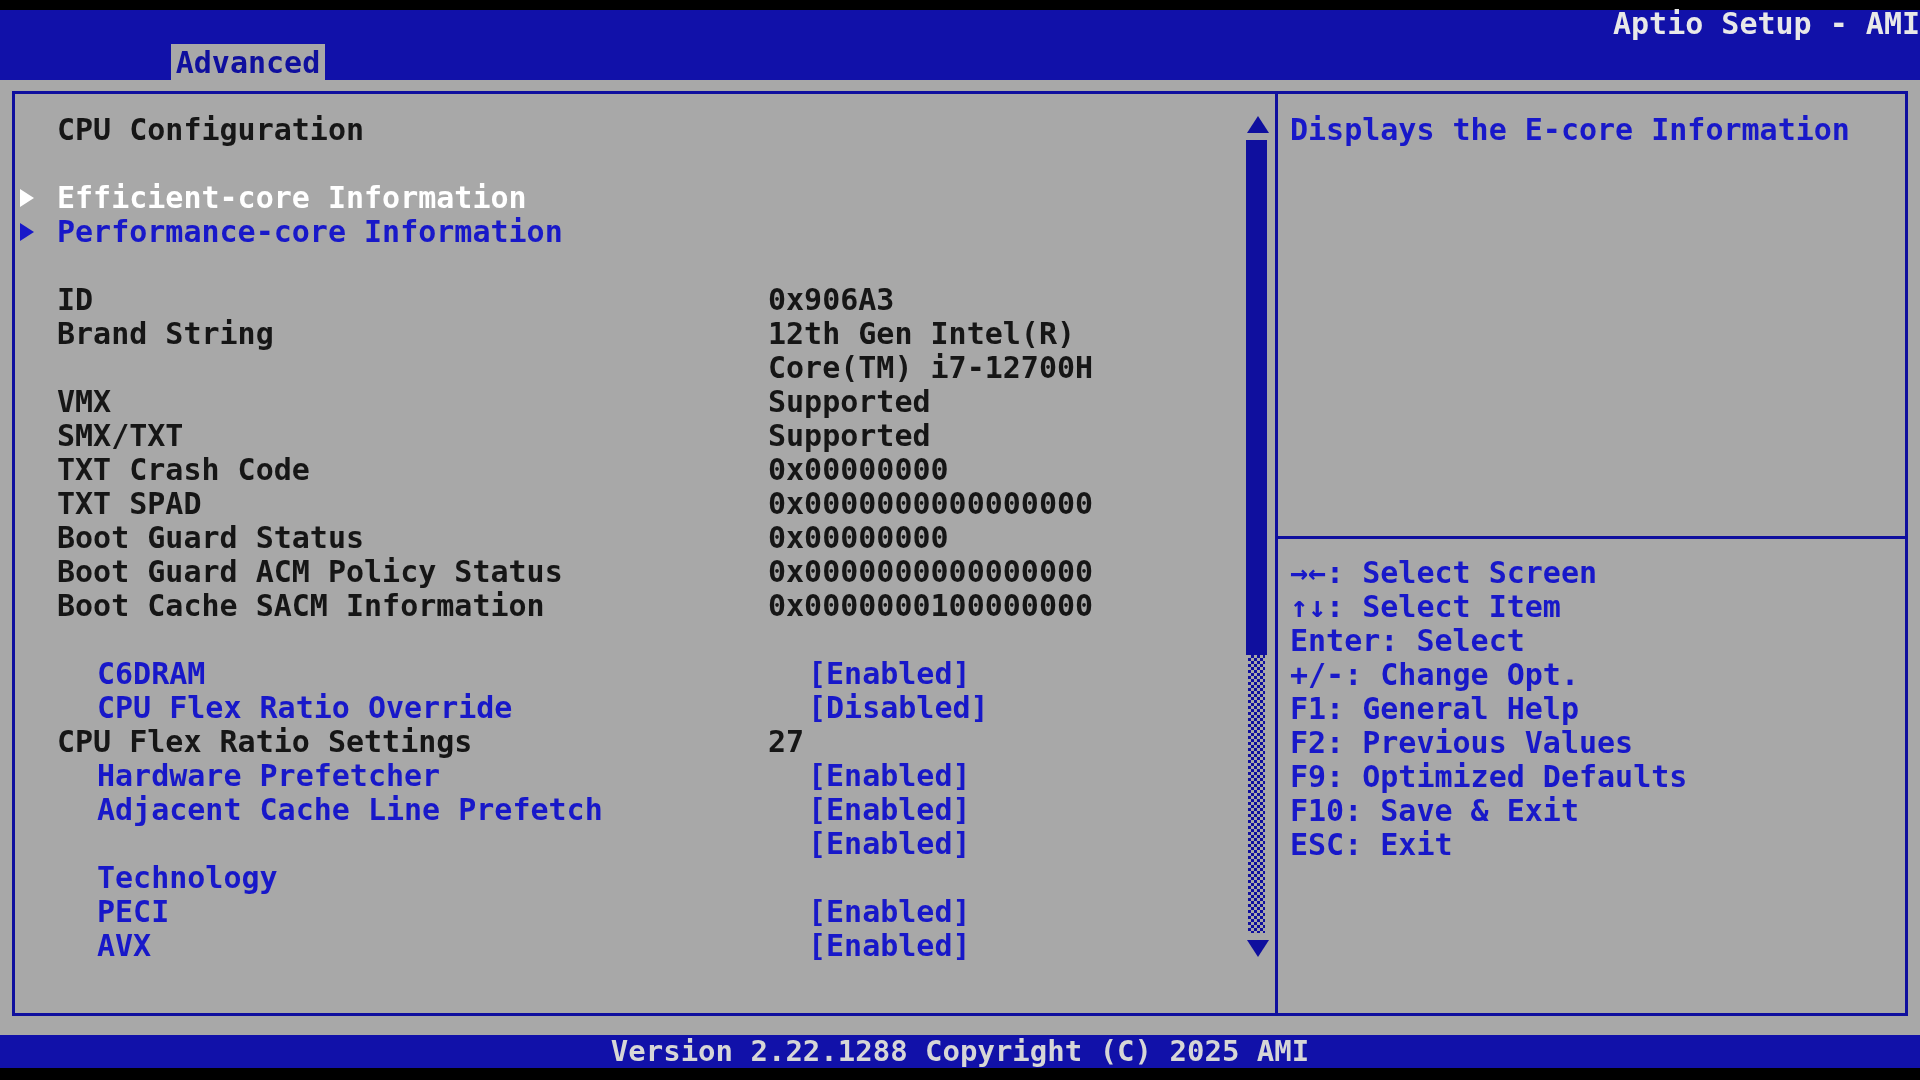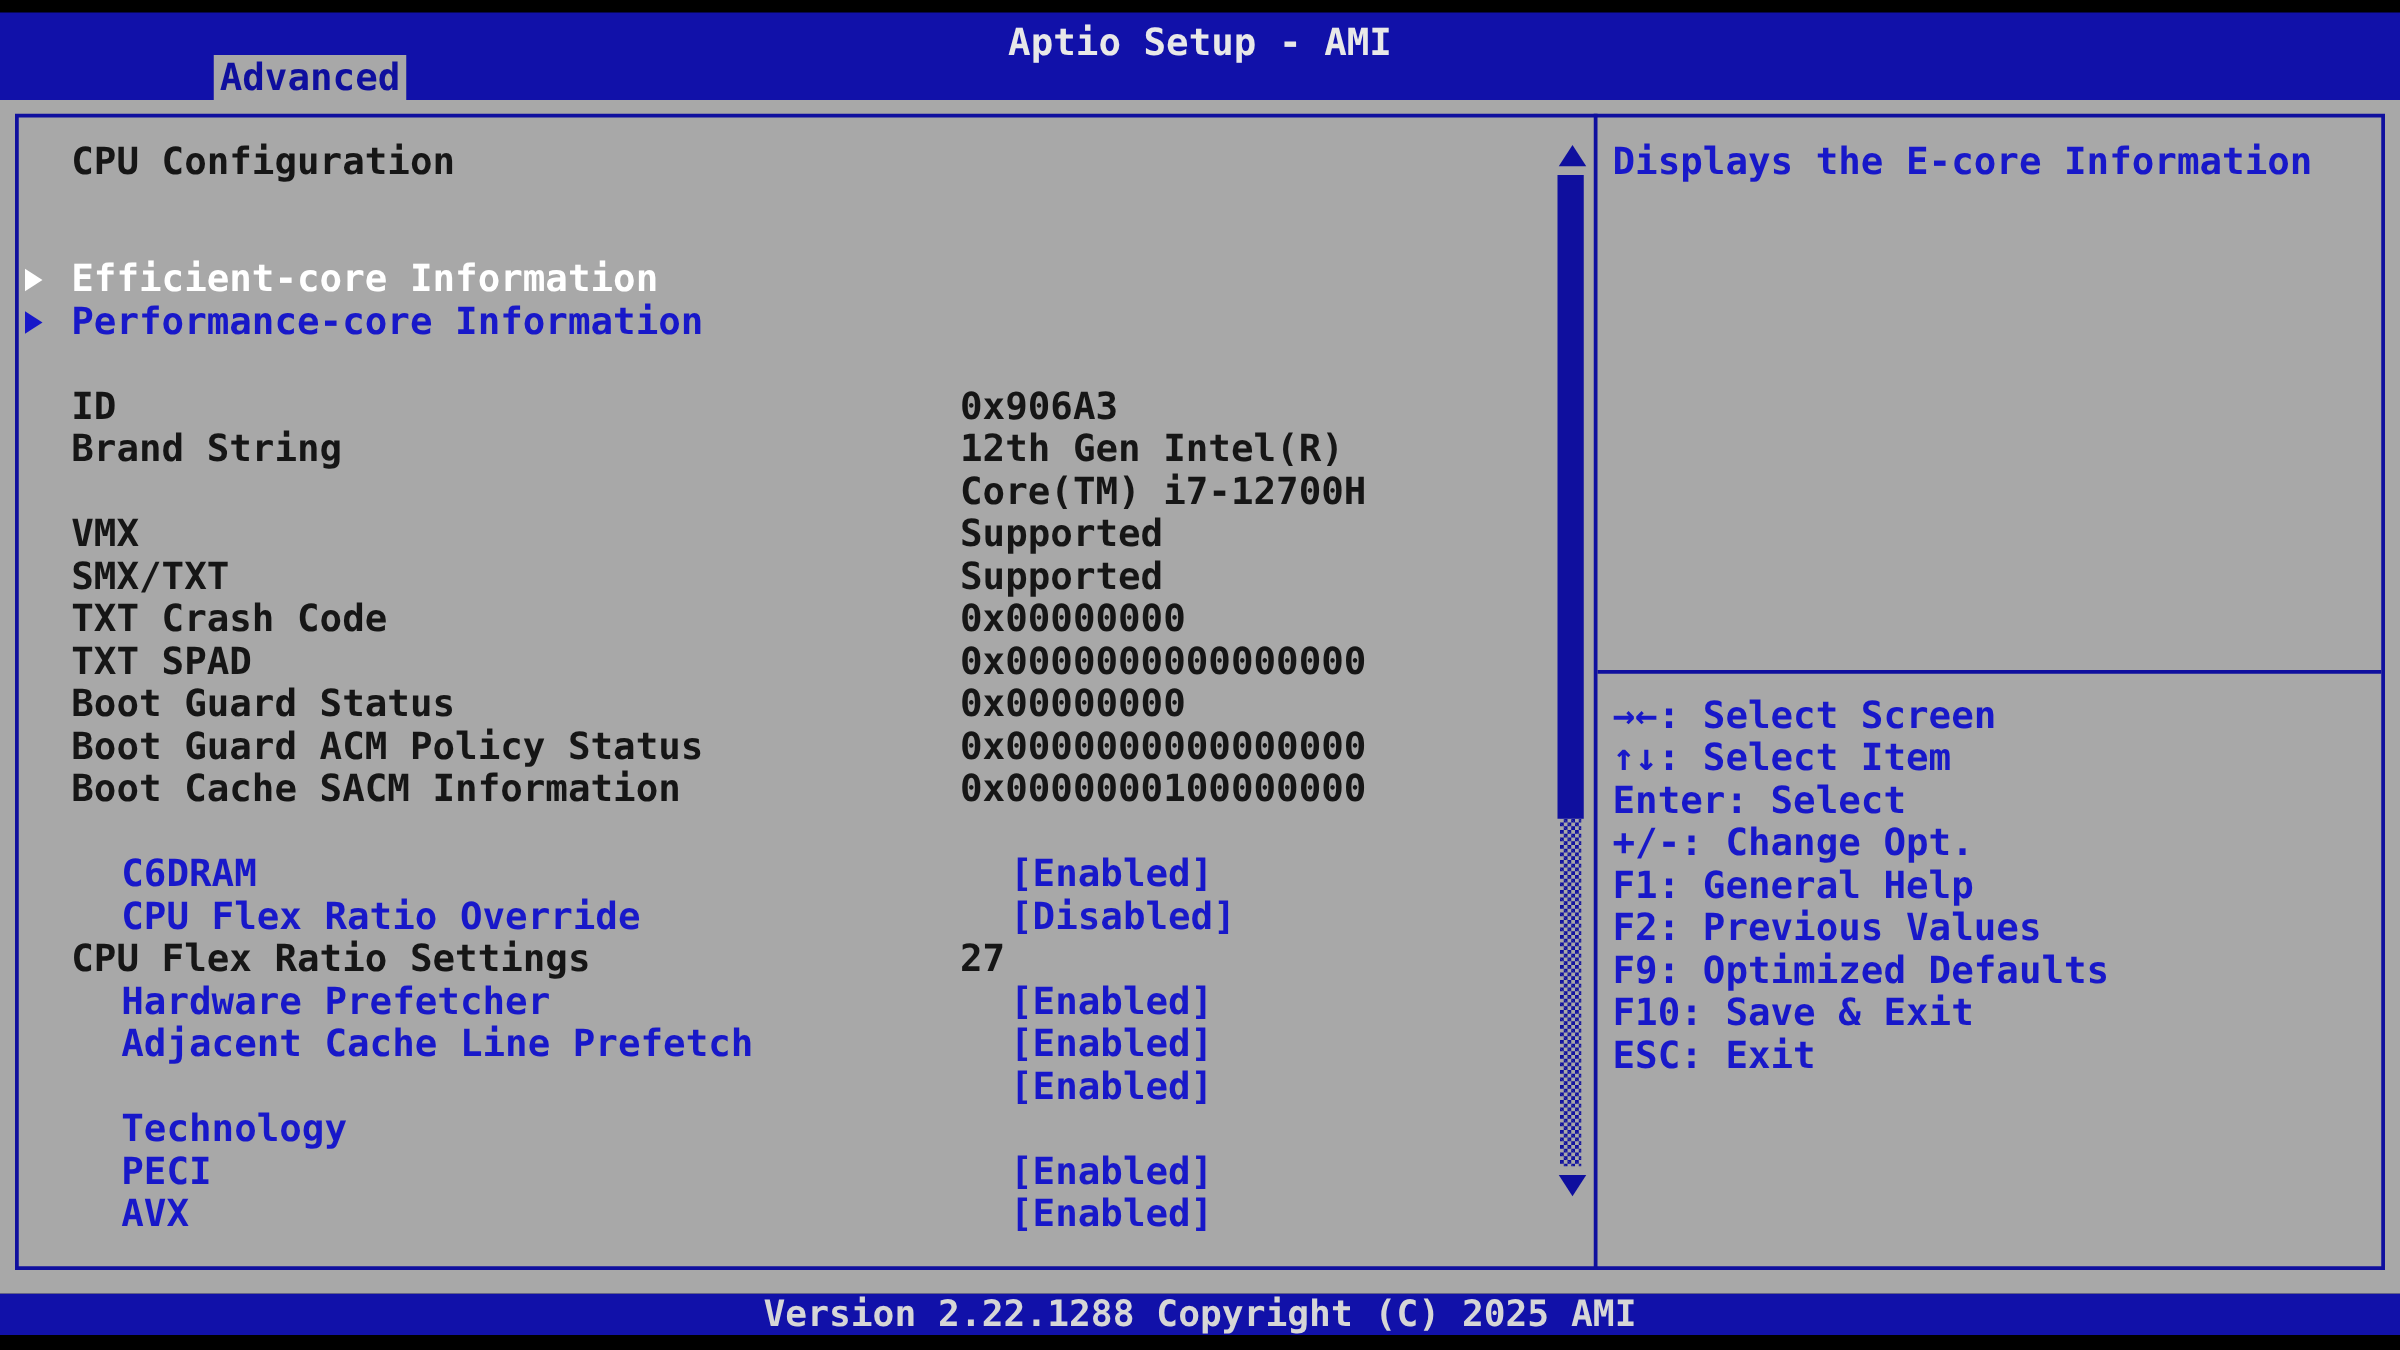--- a/index.html
+++ b/index.html
@@ -15,36 +15,36 @@
   *{margin:0;padding:0;box-sizing:border-box;}
   html,body{background:#000;}
   .screen{
     position:relative;width:1920px;height:1080px;overflow:hidden;background:#000;
     font-family:"DejaVu Sans Mono","DejaVu Sans",monospace;
     font-weight:bold;font-size:30px;
   }
   .abs{position:absolute;}
   .top-black{left:0;top:0;width:1920px;height:10px;background:#000;}
   .header{left:0;top:10px;width:1920px;height:70px;background:var(--header-blue);}
-  .title{left:0;top:18px;width:1920px;text-align:center;line-height:34px;color:var(--title-text);}
+  .title{left:0;top:7px;width:1920px;text-align:right;line-height:34px;color:var(--title-text);}
   .tab{left:171px;top:44px;width:154px;height:36px;background:var(--body-gray);
        color:var(--navy);text-align:center;line-height:38px;}
   .body-bg{left:0;top:80px;width:1920px;height:955px;background:var(--body-gray);}
   .panel-outline{left:12px;top:91px;width:1896px;height:925px;border:3px solid var(--navy);}
   .v-divider{left:1275px;top:91px;width:3px;height:925px;background:var(--navy);}
   .h-divider{left:1278px;top:536px;width:627px;height:3px;background:var(--navy);}
 
   .rows{left:0;top:113px;width:1240px;}
   .row{position:relative;height:34px;line-height:34px;white-space:pre;}
   .row .lbl{position:absolute;left:57px;}
   .row .val{position:absolute;left:768px;}
   .row.section,.row.info{color:var(--text-dark);}
   .row.option{color:var(--option-blue);margin-left:40px;}
   .row.submenu{color:var(--option-blue);}
-  .row.submenu.selected{color:var(--selected-white);margin-top:26px;}
+  .row.submenu.selected{color:var(--selected-white);}
   .tri{position:absolute;left:20px;top:8px;width:0;height:0;
        border-top:9px solid transparent;border-bottom:9px solid transparent;
        border-left:14px solid currentColor;}
 
   .help-text{left:1290px;top:113px;width:600px;line-height:34px;color:var(--option-blue);white-space:pre-wrap;}
   .legend{left:1290px;top:556px;color:var(--option-blue);}
   .legend-row{height:34px;line-height:34px;white-space:pre;}
 
   .scroll-up{left:1247px;top:116px;width:0;height:0;
       border-left:11px solid transparent;border-right:11px solid transparent;

